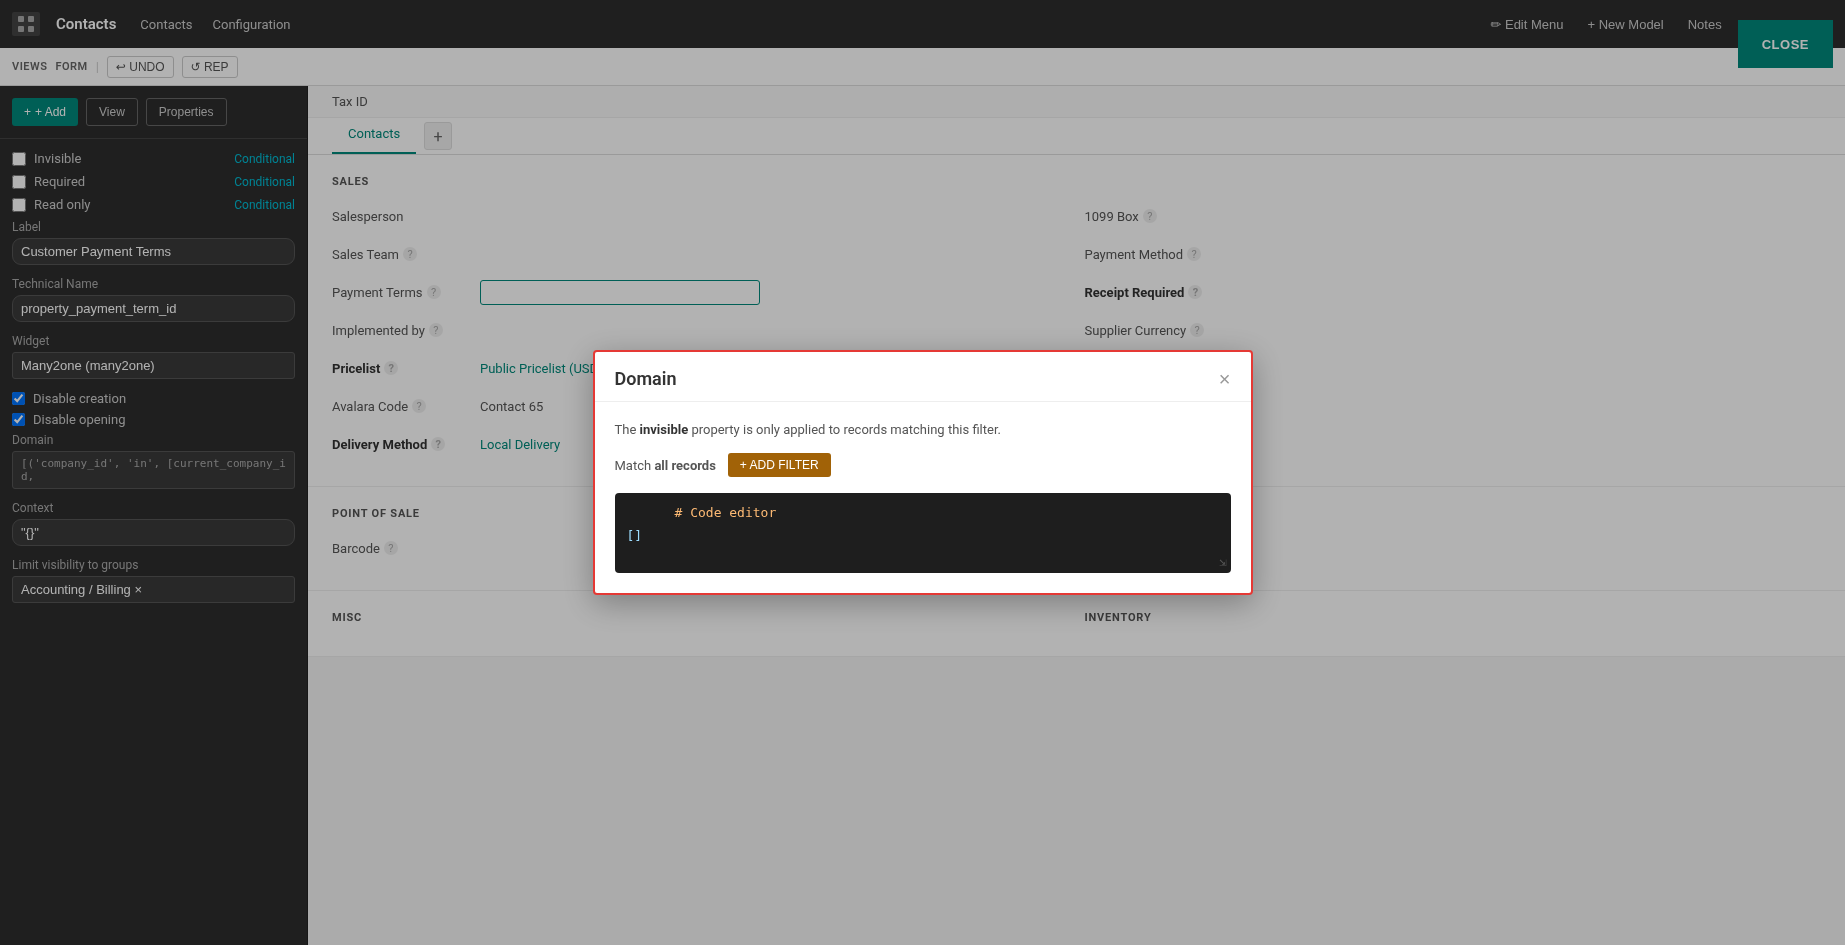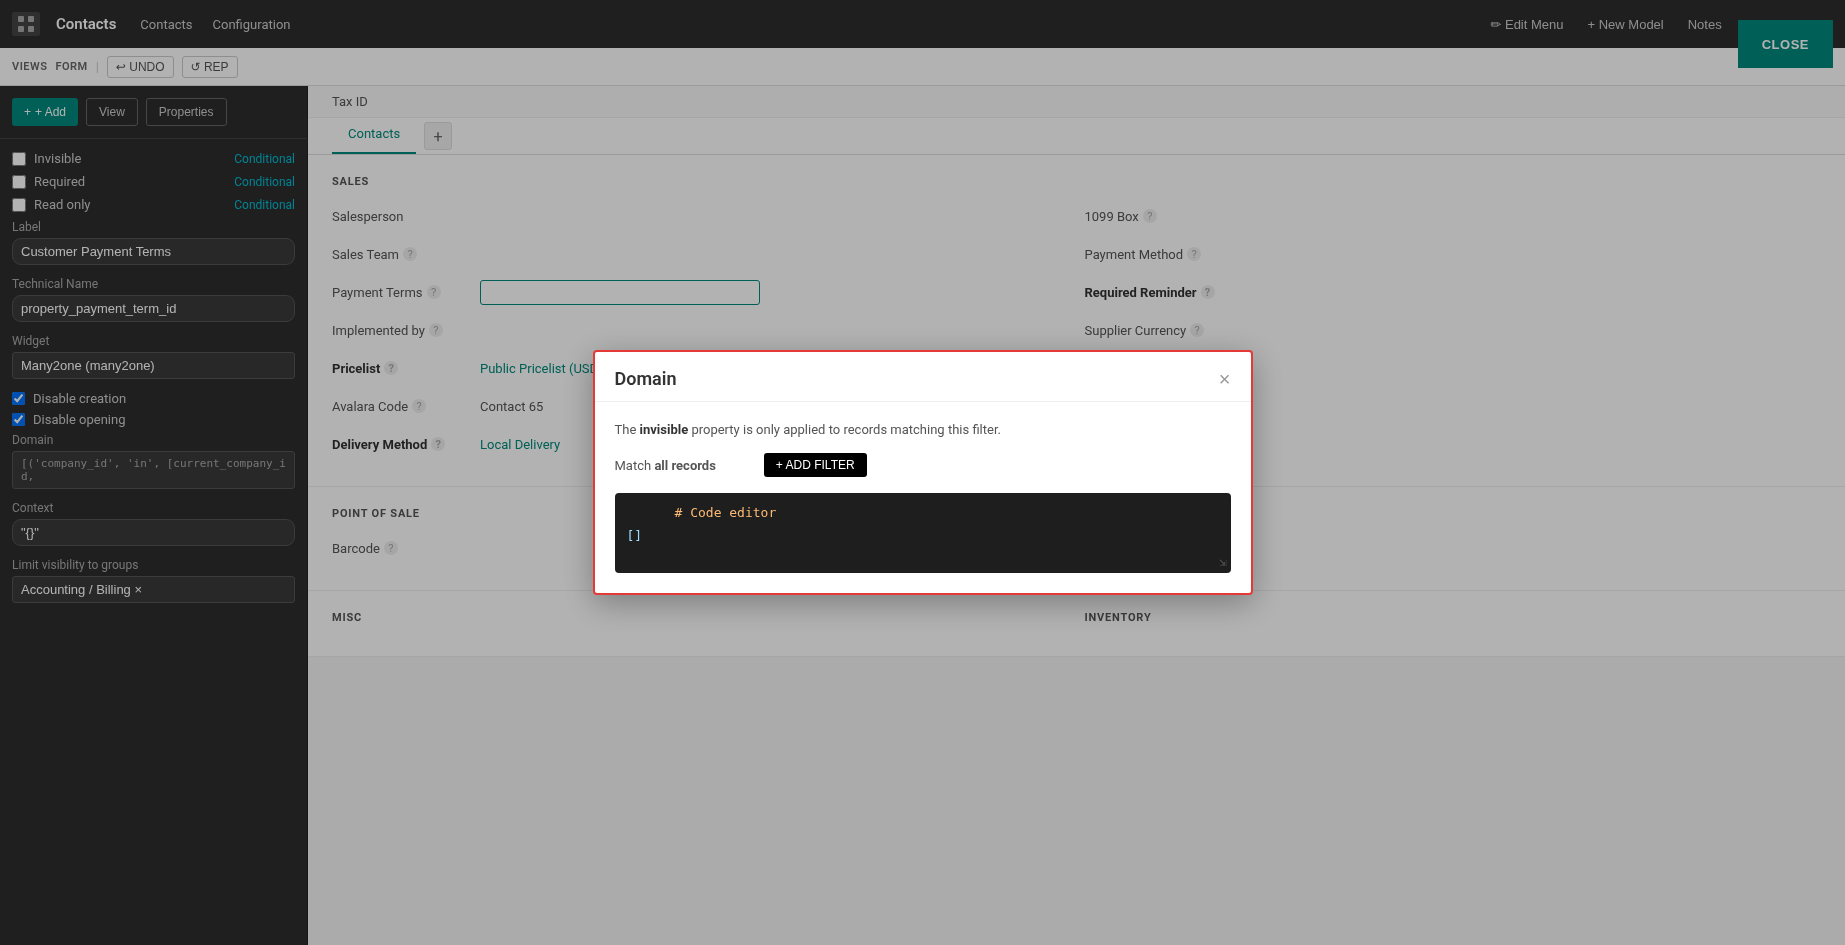--- a/index.html
+++ b/index.html
@@ -88,21 +88,21 @@
     
     .modal { background: #fff; border-radius: 4px; box-shadow: 0 8px 32px rgba(0,0,0,0.3); width: 660px; max-width: 95vw; z-index: 200; border: 2px solid #e53935; }
     .modal-header { display: flex; align-items: center; justify-content: space-between; padding: 16px 20px 12px; border-bottom: 1px solid #eee; }
     .modal-title { font-size: 18px; font-weight: 600; color: #333; }
     .modal-close { background: none; border: none; font-size: 20px; cursor: pointer; color: #999; line-height: 1; }
     .modal-body { padding: 20px; }
     .modal-description { font-size: 13px; color: #555; margin-bottom: 16px; }
     .modal-description strong { font-weight: 700; color: #333; }
     .modal-filter-row { display: flex; align-items: center; gap: 12px; margin-bottom: 16px; }
     .modal-filter-label { font-size: 13px; color: #555; }
-    .modal-add-filter-btn { background: #000000; color: #fff; border: none; border-radius: 3px; padding: 5px 12px; font-size: 12px; cursor: pointer; display: flex; align-items: center; gap: 4px; margin-left: 36px; }
+    .modal-add-filter-btn { background: #a16207; color: #fff; border: none; border-radius: 3px; padding: 5px 12px; font-size: 12px; cursor: pointer; display: flex; align-items: center; gap: 4px; }
     .code-editor { background: #1e1e1e; border-radius: 4px; padding: 12px; font-family: monospace; font-size: 13px; color: #ccc; min-height: 80px; position: relative; }
     .code-editor .comment { color: #fdba74; margin-left: 48px; }
     .code-editor .code { color: #9cdcfe; margin-top: 8px; }
     .code-editor-resize { position: absolute; bottom: 4px; right: 4px; color: #555; font-size: 12px; cursor: nwse-resize; }
     .modal-footer { display: flex; align-items: center; gap: 12px; padding: 16px 20px; border-top: 1px solid #eee; }
     .modal-save-btn { background: #00897b; color: #fff; border: none; border-radius: 3px; padding: 8px 20px; font-size: 13px; font-weight: 600; cursor: pointer; letter-spacing: 0.5px; }
     .modal-discard-btn { background: none; border: none; font-size: 13px; color: #555; cursor: pointer; font-weight: 600; letter-spacing: 0.5px; padding: 8px; }
   </style>
 </head>
 <body>
@@ -305,21 +305,21 @@
               </span>
             </div>
             <div class="form-field">
               <span class="form-field-label">
                 <span>Payment Method</span>
                 <span class="form-q">?</span>
               </span>
             </div>
             <div class="form-field">
               <span class="form-field-label bold">
-                <span>Required Reminder</span>
+                <span>Receipt Required</span>
                 <span class="form-q">?</span>
               </span>
             </div>
             <div class="form-field">
               <span class="form-field-label">
                 <span>Supplier Currency</span>
                 <span class="form-q">?</span>
               </span>
             </div>
           </div>

